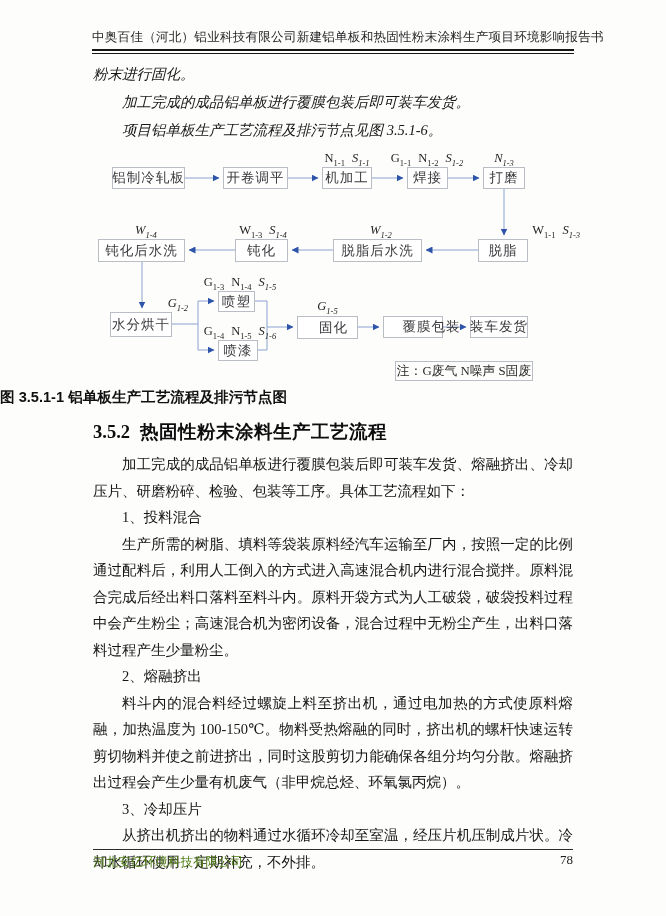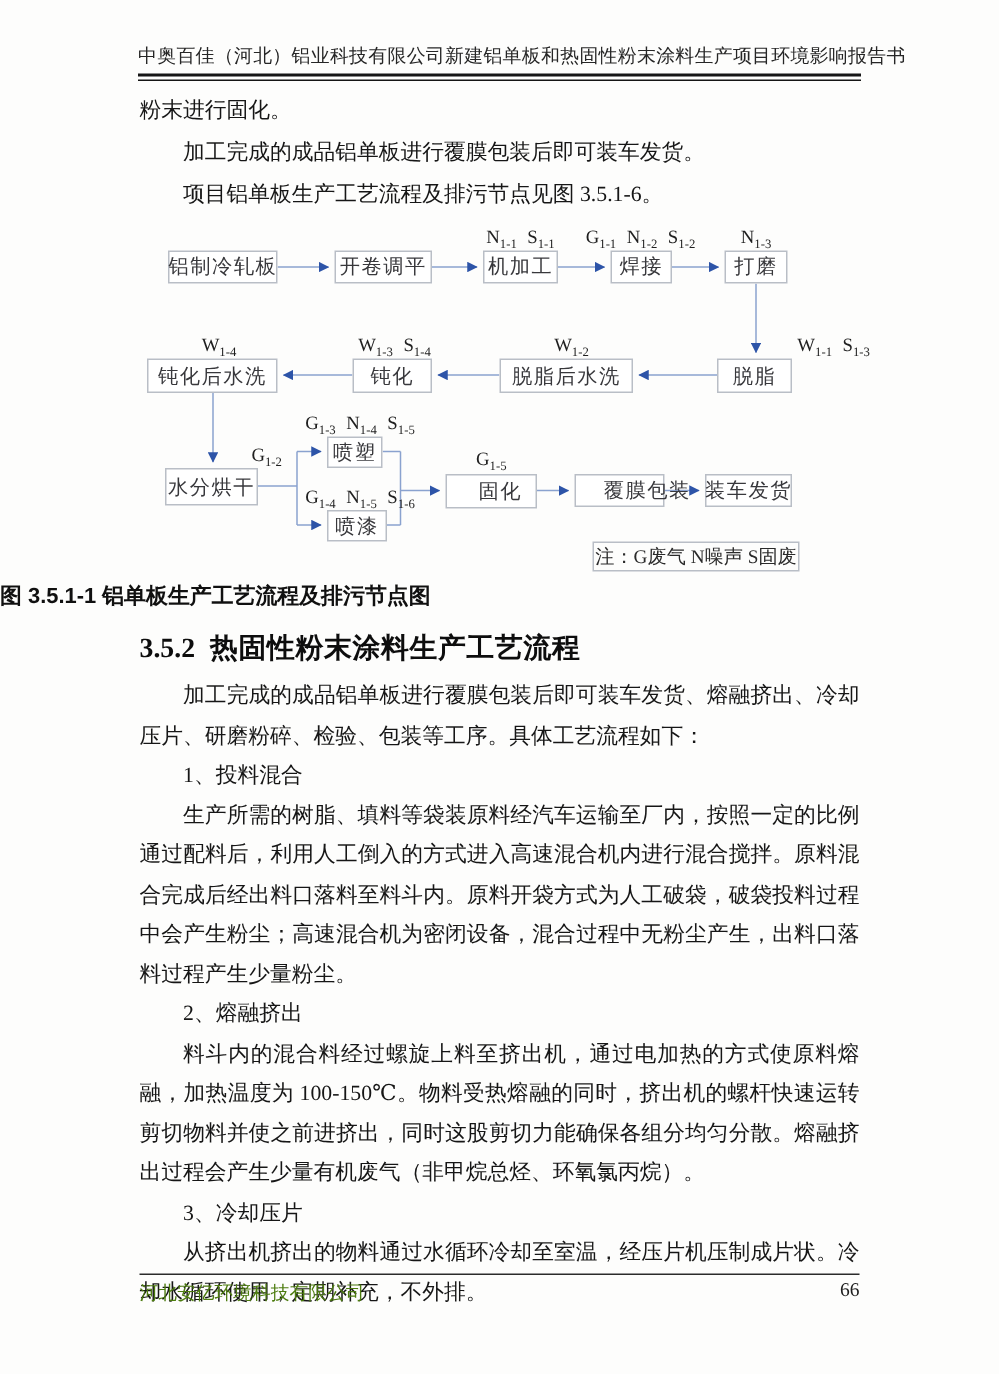--- a/index.html
+++ b/index.html
@@ -8,37 +8,37 @@
     background:#fdfdfc;color:#1c1c1c;
     font-family:"Liberation Serif","DejaVu Serif",serif;
   }
   
   .header{margin:0 92px;padding-top:29px;}
   .header-title{font-size:12.6px;text-align:center;color:#262626;white-space:nowrap;letter-spacing:.2px;}
   .header-rule{margin-top:3px;}
   .header-rule .thick{height:2px;background:#151515;}
   .header-rule .thin{height:1px;background:#151515;margin-top:2px;}
   
-  .intro{margin:6px 93px 0;}
+  .intro{margin:6px 93px 0;font-style:italic;}
   p.bodyp{margin:0;font-size:14.5px;line-height:28px;text-align:justify;text-indent:2em;color:#161616;}
   p.bodyp.noindent{text-indent:0;}
   .section-paras{margin:7px 93px 0;}
   .section-paras p.bodyp{line-height:26.5px;}
   
   .chart{position:relative;margin:5px 0 0 90px;width:492px;height:238px;}
   .chart svg{position:absolute;left:0;top:0;}
   .fnode{
     position:absolute;box-sizing:border-box;border:1px solid #b9bec6;background:#fff;
     display:flex;align-items:center;justify-content:center;
     font-size:13.5px;color:#38383c;letter-spacing:1px;white-space:nowrap;
   }
   .flabel{position:absolute;font-size:12.5px;color:#1f1f1f;text-align:center;white-space:nowrap;}
   .flabel.left{text-align:right;}
   .flabel .seg{margin-right:7px;}
-  .flabel .seg:last-child{margin-right:0;}
+  .flabel .seg:last-child{margin-right:0;font-style:italic;}
   .flabel sub{font-size:8.5px;line-height:1;}
   .fnote{
     position:absolute;left:305px;top:212px;width:138px;height:20px;box-sizing:border-box;
     border:1px solid #b9bec6;display:flex;align-items:center;justify-content:center;
     font-size:12.8px;color:#2a2a2a;white-space:nowrap;
   }
   .caption{
     margin-top:1px;font-weight:bold;font-size:14.6px;color:#101010;
     font-family:"Liberation Sans","DejaVu Sans",sans-serif;
   }
@@ -146,16 +146,16 @@
       <p class="bodyp">1、投料混合</p>
       <p class="bodyp">生产所需的树脂、填料等袋装原料经汽车运输至厂内，按照一定的比例通过配料后，利用人工倒入的方式进入高速混合机内进行混合搅拌。原料混合完成后经出料口落料至料斗内。原料开袋方式为人工破袋，破袋投料过程中会产生粉尘；高速混合机为密闭设备，混合过程中无粉尘产生，出料口落料过程产生少量粉尘。</p>
       <p class="bodyp">2、熔融挤出</p>
       <p class="bodyp">料斗内的混合料经过螺旋上料至挤出机，通过电加热的方式使原料熔融，加热温度为 100-150℃。物料受热熔融的同时，挤出机的螺杆快速运转剪切物料并使之前进挤出，同时这股剪切力能确保各组分均匀分散。熔融挤出过程会产生少量有机废气（非甲烷总烃、环氧氯丙烷）。</p>
       <p class="bodyp">3、冷却压片</p>
       <p class="bodyp">从挤出机挤出的物料通过水循环冷却至室温，经压片机压制成片状。冷却水循环使用，定期补充，不外排。</p>
     </div>
 
   <div class="footer">
     <span class="company">河北安亿环境科技有限公司</span>
-    <span class="pageno">66</span>
+    <span class="pageno">78</span>
   </div>
 
 </div>
 
 </body></html>

